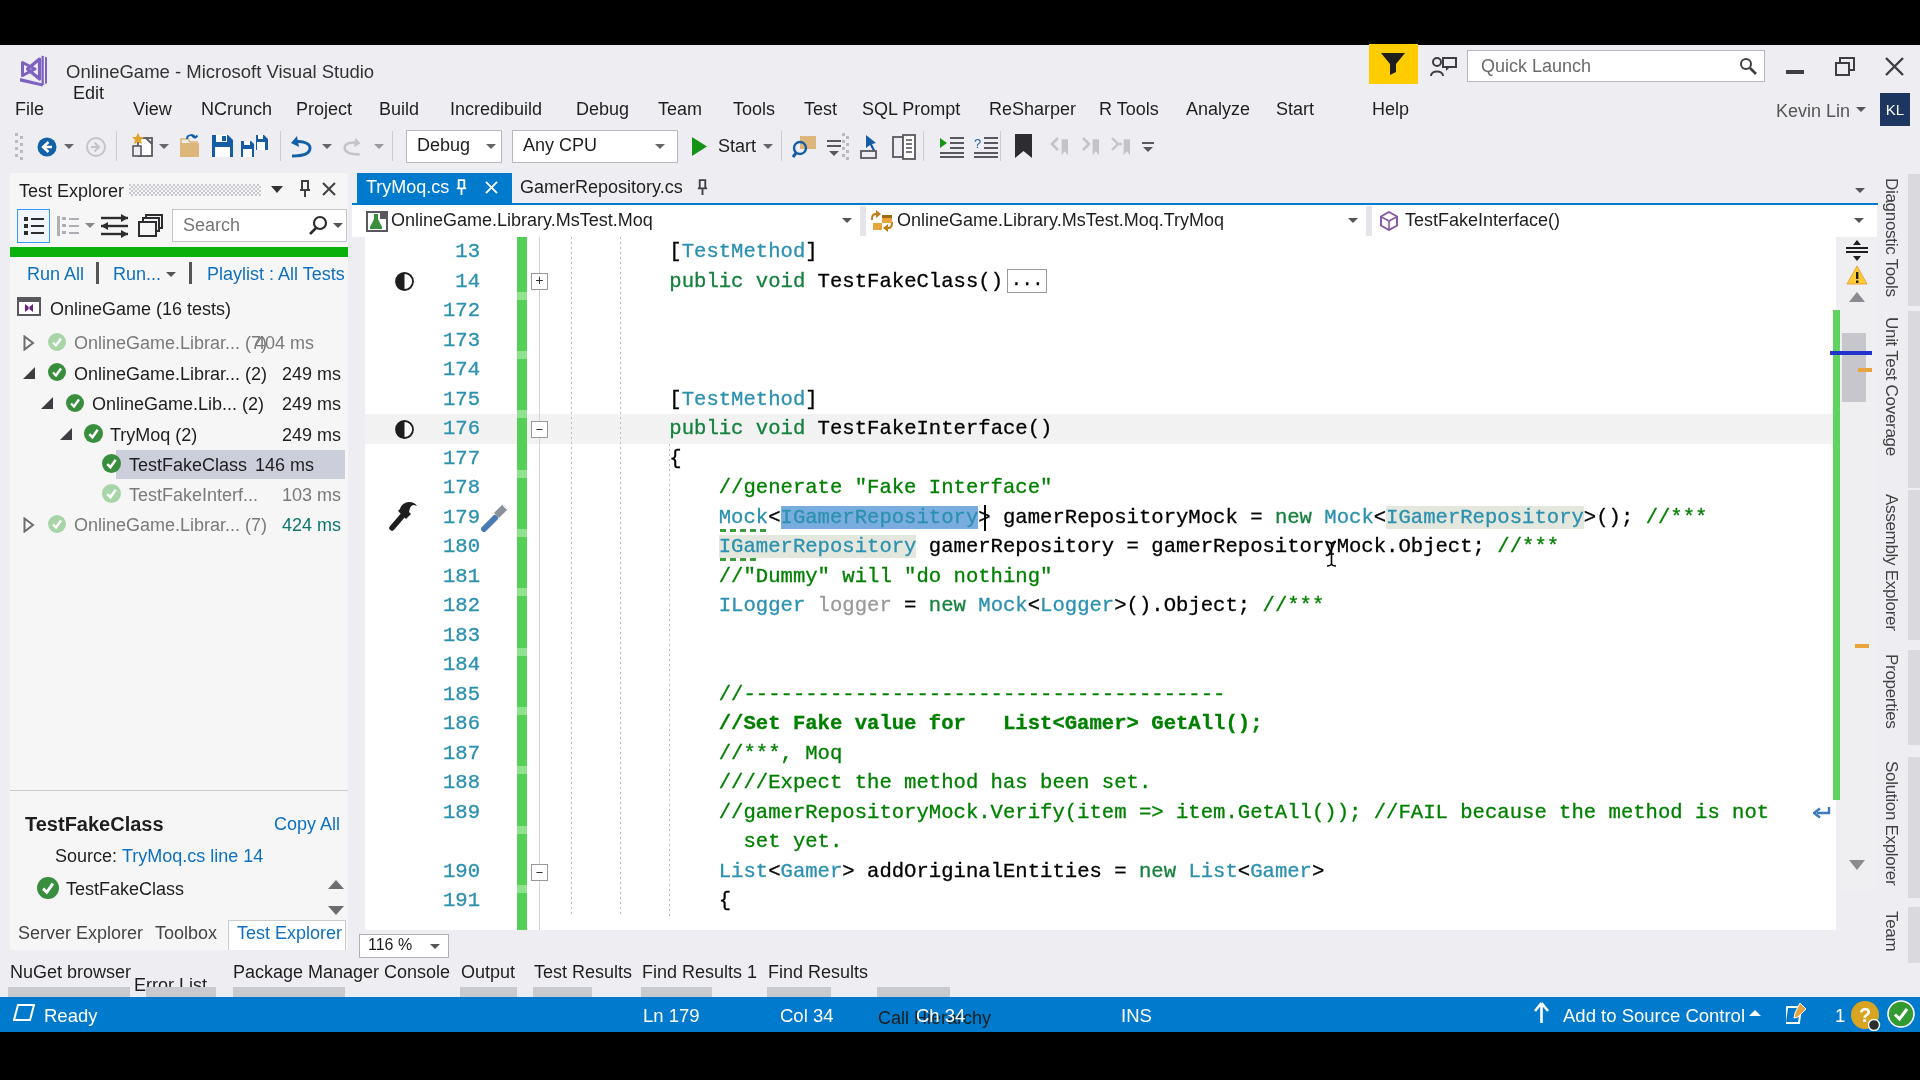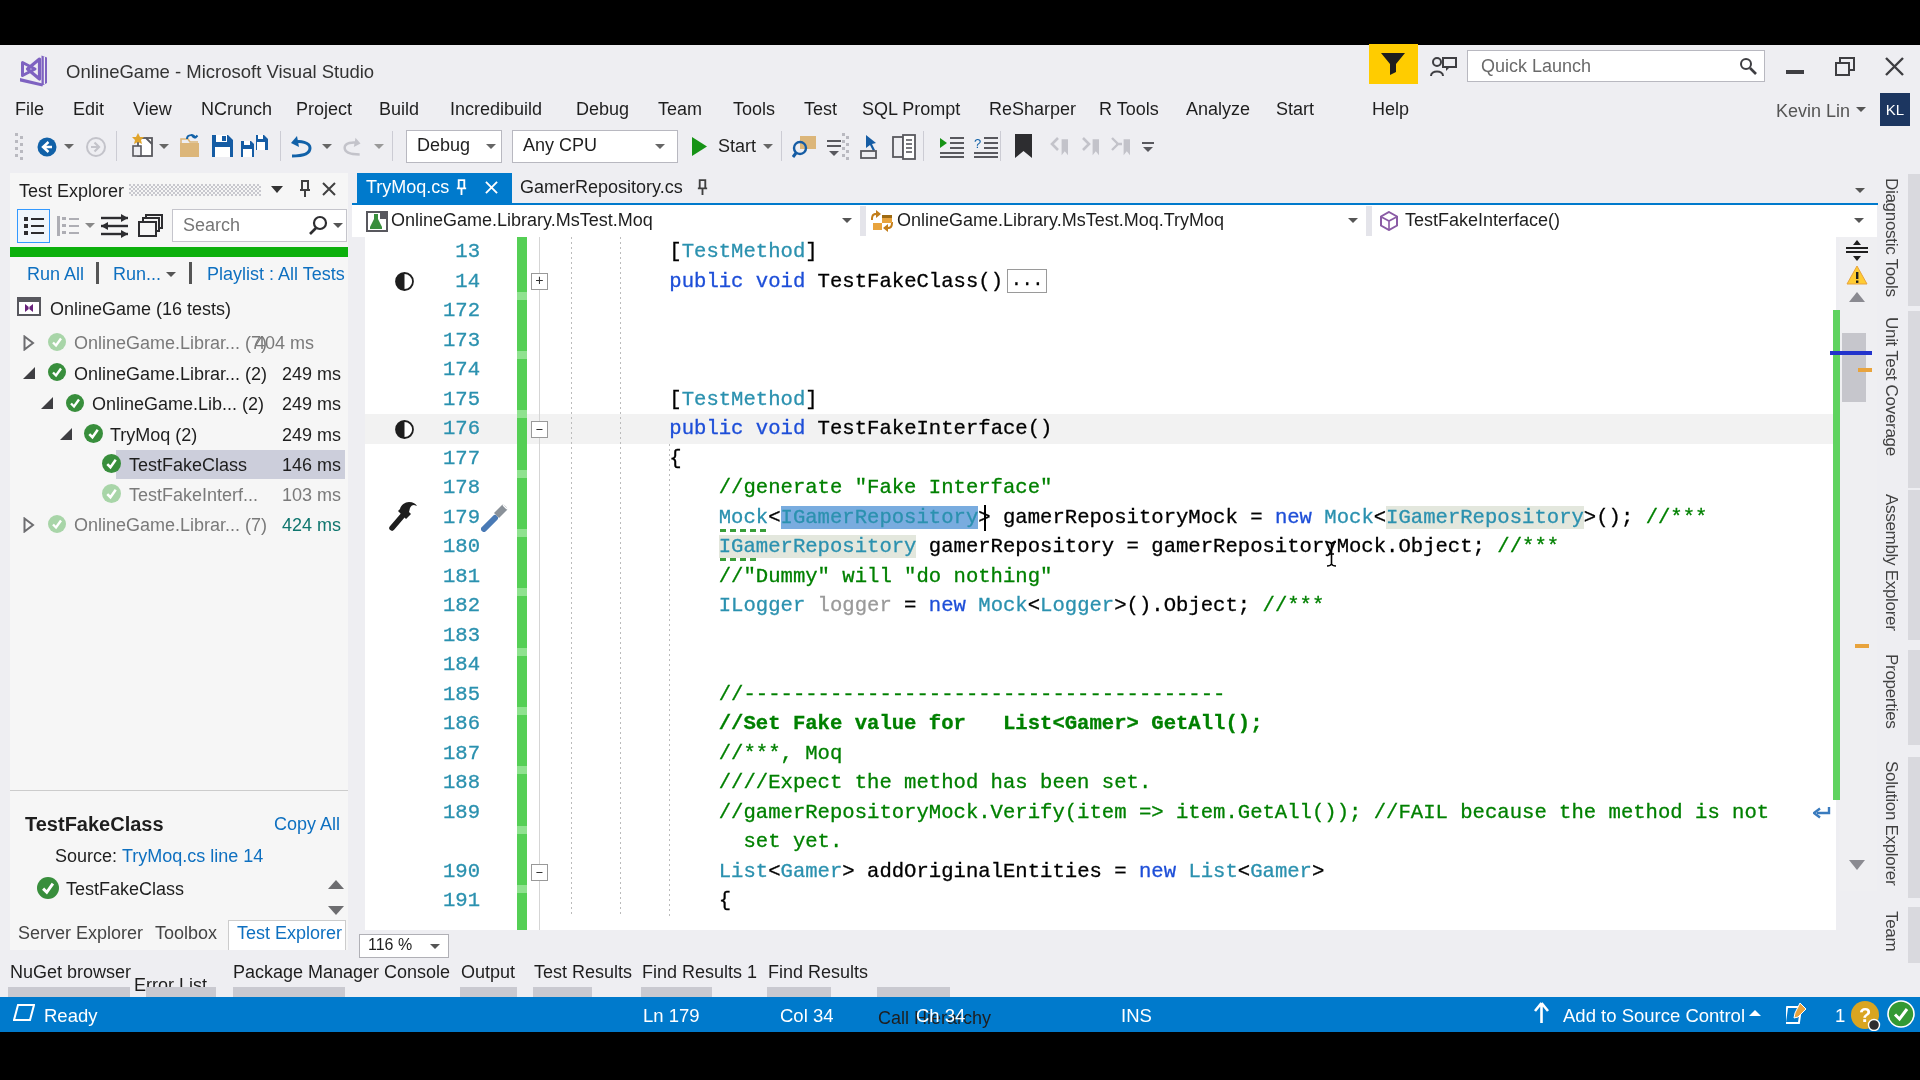--- a/index.html
+++ b/index.html
@@ -4,21 +4,21 @@
 <style>
 * { margin:0; padding:0; box-sizing:border-box; }
 html,body { width:1920px; height:1080px; overflow:hidden; }
 body { position:relative; background:#EEEEF2; font-family:"Liberation Sans", sans-serif; color:#1E1E1E; }
 .abs { position:absolute; }
 
 .cl { position:absolute; left:521px; height:30px; line-height:30px; white-space:pre;
       font-family:"Liberation Mono", monospace; font-size:20.6px; color:#000;text-align:right; -webkit-text-stroke:0.3px; }
 .ln { position:absolute; left:380px; width:100px; height:30px; line-height:30px; text-align:right;
       font-family:"Liberation Mono", monospace; font-size:20.6px; color:#2B91AF; -webkit-text-stroke:0.3px; }
-.kw { color:#1d4ed8;margin-top:7px; }
+.kw { color:#15803d;margin-top:7px; }
 .ty { color:#2B91AF; }
 .cm { color:#008000; }
 .gy { color:#9A9A9A; }
 .hl { background:#E3E7DD; }
 .sel { background:#79ACDF; }
 .guide { position:absolute; width:1px; top:237px; height:679px;
          background-image:linear-gradient(#BBBBBB 2px, transparent 2px); background-size:1px 5px; }
 .fold { position:absolute; width:17px; height:17px; background:#FFFFFF; border:1px solid #999999;
         font-family:"Liberation Mono", monospace; font-size:14px; line-height:15px; text-align:center; color:#333; }
 
@@ -72,21 +72,21 @@
 <div class="abs" style="left:1786px;top:70px;width:18px;height:4px;background:#3E3E42;"></div>
 <svg class="abs" style="left:1835px;top:57px;" width="20" height="20" viewBox="0 0 20 20">
  <rect x="5" y="1" width="14" height="12" fill="none" stroke="#3E3E42" stroke-width="2"></rect>
  <rect x="1" y="6" width="13" height="12" fill="#EEEEF2" stroke="#3E3E42" stroke-width="2"></rect>
 </svg>
 <svg class="abs" style="left:1884px;top:56px;" width="21" height="21" viewBox="0 0 21 21">
  <path d="M2 2 L19 19 M19 2 L2 19" stroke="#3E3E42" stroke-width="2.4"></path>
 </svg>
 
 <div class="abs t19" style="left:15px;top:99px;">File</div>
-<div class="abs t19" style="left:73px;top:99px;">Edit</div>
+<div class="abs t19" style="left:73px;top:83px;">Edit</div>
 <div class="abs t19" style="left:133px;top:99px;">View</div>
 <div class="abs t19" style="left:201px;top:99px;">NCrunch</div>
 <div class="abs t19" style="left:296px;top:99px;">Project</div>
 <div class="abs t19" style="left:379px;top:99px;">Build</div>
 <div class="abs t19" style="left:450px;top:99px;">Incredibuild</div>
 <div class="abs t19" style="left:576px;top:99px;">Debug</div>
 <div class="abs t19" style="left:658px;top:99px;">Team</div>
 <div class="abs t19" style="left:733px;top:99px;">Tools</div>
 <div class="abs t19" style="left:804px;top:99px;">Test</div>
 <div class="abs t19" style="left:862px;top:99px;">SQL Prompt</div>
@@ -372,21 +372,21 @@
   </svg>
 <div class="abs t19" style="left:110px;top:425px;">TryMoq (2)</div>
 <div class="abs t19" style="left:255px;top:425px;width:86px;text-align:right;">249 ms</div>
 
 <div class="abs" style="left:116px;top:450px;width:229px;height:29px;background:#CCCEDB;"></div>
 <svg class="abs" style="left:102px;top:454px;" width="19" height="19" viewBox="0 0 18 18">
     <circle cx="9" cy="9" r="9" fill="#388E3C"></circle>
     <path d="M5 9.5 L8 12.5 L13 5.5" stroke="#FFF" stroke-width="2.4" fill="none"></path>
   </svg>
 <div class="abs t19" style="left:129px;top:455px;">TestFakeClass</div>
-<div class="abs t19" style="left:255px;top:455px;width:86px;text-align:right;">146 ms</div>
+<div class="abs t19" style="left:255px;top:455px;width:86px;">146 ms</div>
 
 <svg class="abs" style="left:102px;top:484px;" width="19" height="19" viewBox="0 0 18 18">
     <circle cx="9" cy="9" r="9" fill="#A8D5A8"></circle>
     <path d="M5 9.5 L8 12.5 L13 5.5" stroke="#FFF" stroke-width="2.4" fill="none"></path>
   </svg>
 <div class="abs t19" style="left:129px;top:485px;color:#7A7A7A;">TestFakeInterf...</div>
 <div class="abs t19" style="left:255px;top:485px;width:86px;text-align:right;color:#7A7A7A;">103 ms</div>
 
 <svg class="abs" style="left:23px;top:517px;" width="12" height="16" viewBox="0 0 12 16">
     <path d="M1.5 1.5 L10 8 L1.5 14.5 Z" fill="none" stroke="#6D6D70" stroke-width="2"></path>

